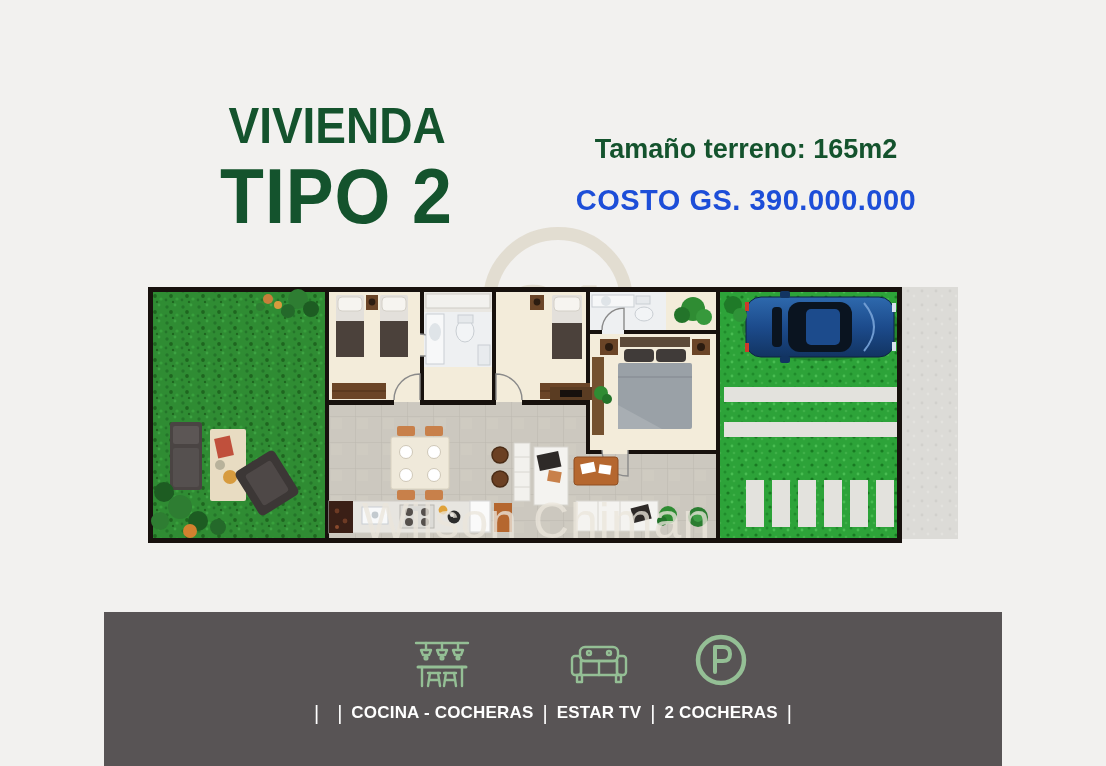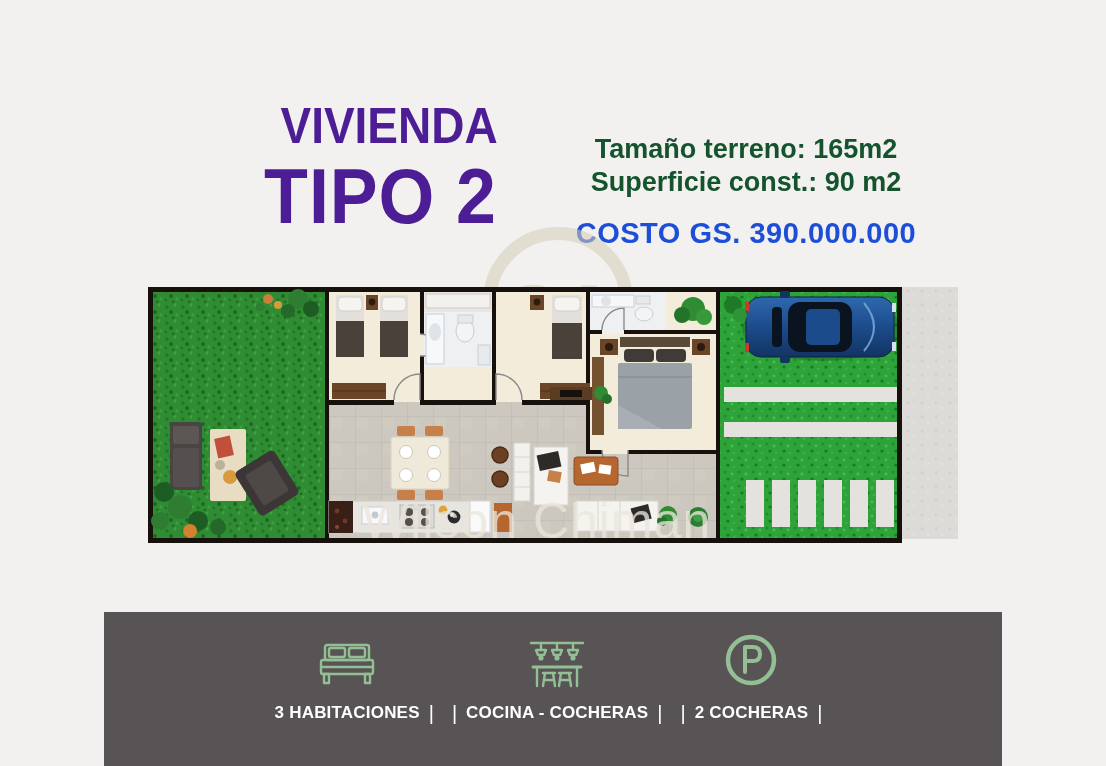--- a/index.html
+++ b/index.html
@@ -1,21 +1,21 @@
 <!DOCTYPE html>
 <html><head>
 <meta charset="utf-8">
 <style>
   * { margin:0; padding:0; box-sizing:border-box; }
   html,body { width:1106px; height:766px; }
   body { font-family:"Liberation Sans", sans-serif; background:#f2f1ef; overflow:hidden; }
   .page { position:relative; width:1106px; height:766px; background:#f2f1ef; overflow:hidden; }
 
   
-  .title-block { position:absolute; left:167px; top:98px; width:340px; text-align:right; color:#4c1d95; }
+  .title-block { position:absolute; left:167px; top:98px; width:340px; text-align:center; color:#14532d; }
   .title-line1 { display:inline-block; font-size:50px; font-weight:bold; letter-spacing:0px; line-height:56px; transform:scaleX(.92); }
   .title-line2 { display:inline-block; font-size:78px; font-weight:bold; letter-spacing:1px; line-height:80px; transform:scaleX(.92); margin-top:2px; }
 
   .info-block { position:absolute; left:570px; top:133px; width:352px; text-align:center; }
   .info-green { color:#14532d; font-size:27px; font-weight:bold; line-height:33px; }
   .info-cost  { color:#1d4ed8; font-size:29px; font-weight:bold; line-height:37px; letter-spacing:.5px; margin-top:16px; }
 
   
   .seal { position:absolute; left:483px; top:227px; width:150px; height:150px; border:13px solid rgba(214,204,184,.55);
           border-radius:50%; z-index:0; display:flex; align-items:center; justify-content:center; }
@@ -42,21 +42,20 @@
 
 <div class="page">
 
   <div class="title-block">
     <div><span class="title-line1">VIVIENDA</span></div>
     <div><span class="title-line2">TIPO 2</span></div>
   </div>
 
   <div class="info-block">
     <div class="info-green">Tamaño terreno: 165m2</div>
-    <div class="info-green">Superficie const.: 90 m2</div>
     <div class="info-cost">COSTO GS. 390.000.000</div>
   </div>
 
   <div class="seal">
     <span class="seal-num">21</span>
   </div>
 
   <svg class="plan" viewBox="0 0 810 256" role="img" aria-label="Top-down floor plan: left garden with lounge furniture, three bedrooms, two bathrooms, kitchen-dining-living area, green driveway with blue car, paving strips and sidewalk">
     <defs>
       <pattern id="grassA" width="16" height="16" patternUnits="userSpaceOnUse">
@@ -293,34 +292,20 @@
       <circle cx="585" cy="18" r="9" fill="#1f7a28"></circle>
         <circle cx="592" cy="28" r="7" fill="#2f9338"></circle>
     </g>
   </svg>
 
   <div class="agent-mark">Wilson Chiman</div>
 
   <div class="footer">
     <div class="features-row">
 
-      <div class="feature">
-        <div class="icon-box">
-          <svg class="ico" width="64" height="46" viewBox="0 0 64 46">
-            <rect x="10" y="3" width="44" height="15" rx="2"></rect>
-            <rect x="14" y="6" width="16" height="9" rx="2"></rect>
-            <rect x="34" y="6" width="16" height="9" rx="2"></rect>
-            <rect x="6" y="18" width="52" height="14" rx="2"></rect>
-            <line x1="6" y1="25" x2="58" y2="25"></line>
-            <rect x="9" y="32" width="5" height="9"></rect>
-              <rect x="50" y="32" width="5" height="9"></rect>
-          </svg>
-        </div>
-        <div class="feature-label">3 HABITACIONES</div>
-      </div>
 
       <div class="sep">|</div>
 
 
       <div class="sep">|</div>
 
       <div class="feature">
         <div class="icon-box">
           <svg class="ico" width="58" height="48" viewBox="0 0 58 48">
             <line x1="3" y1="3" x2="55" y2="3"></line>
@@ -344,20 +329,36 @@
               <line x1="33" y1="33" x2="31" y2="46"></line>
               <line x1="41" y1="33" x2="43" y2="46"></line>
               <line x1="32" y1="40" x2="42" y2="40"></line>
           </svg>
         </div>
         <div class="feature-label">COCINA - COCHERAS</div>
       </div>
 
       <div class="sep">|</div>
 
+      <div class="feature">
+        <div class="icon-box">
+          <svg class="ico" width="62" height="46" viewBox="0 0 62 46">
+            <rect x="12" y="5" width="38" height="14" rx="5"></rect>
+            <rect x="4" y="14" width="9" height="19" rx="3"></rect>
+            <rect x="49" y="14" width="9" height="19" rx="3"></rect>
+            <rect x="13" y="19" width="36" height="14"></rect>
+            <line x1="31" y1="19" x2="31" y2="33"></line>
+            <circle cx="21" cy="11" r="2"></circle>
+              <circle cx="41" cy="11" r="2"></circle>
+            <rect x="9" y="33" width="5" height="7"></rect>
+              <rect x="48" y="33" width="5" height="7"></rect>
+          </svg>
+        </div>
+        <div class="feature-label">ESTAR TV</div>
+      </div>
 
       <div class="sep">|</div>
 
       <div class="feature">
         <div class="icon-box">
           <svg class="ico" width="56" height="56" viewBox="0 0 56 56">
             <circle cx="28" cy="28" r="23" stroke-width="4.5"></circle>
             <path d="M22,40 L22,15 L30,15 Q37,15 37,22 Q37,29 30,29 L22,29" stroke-width="4"></path>
           </svg>
         </div>

